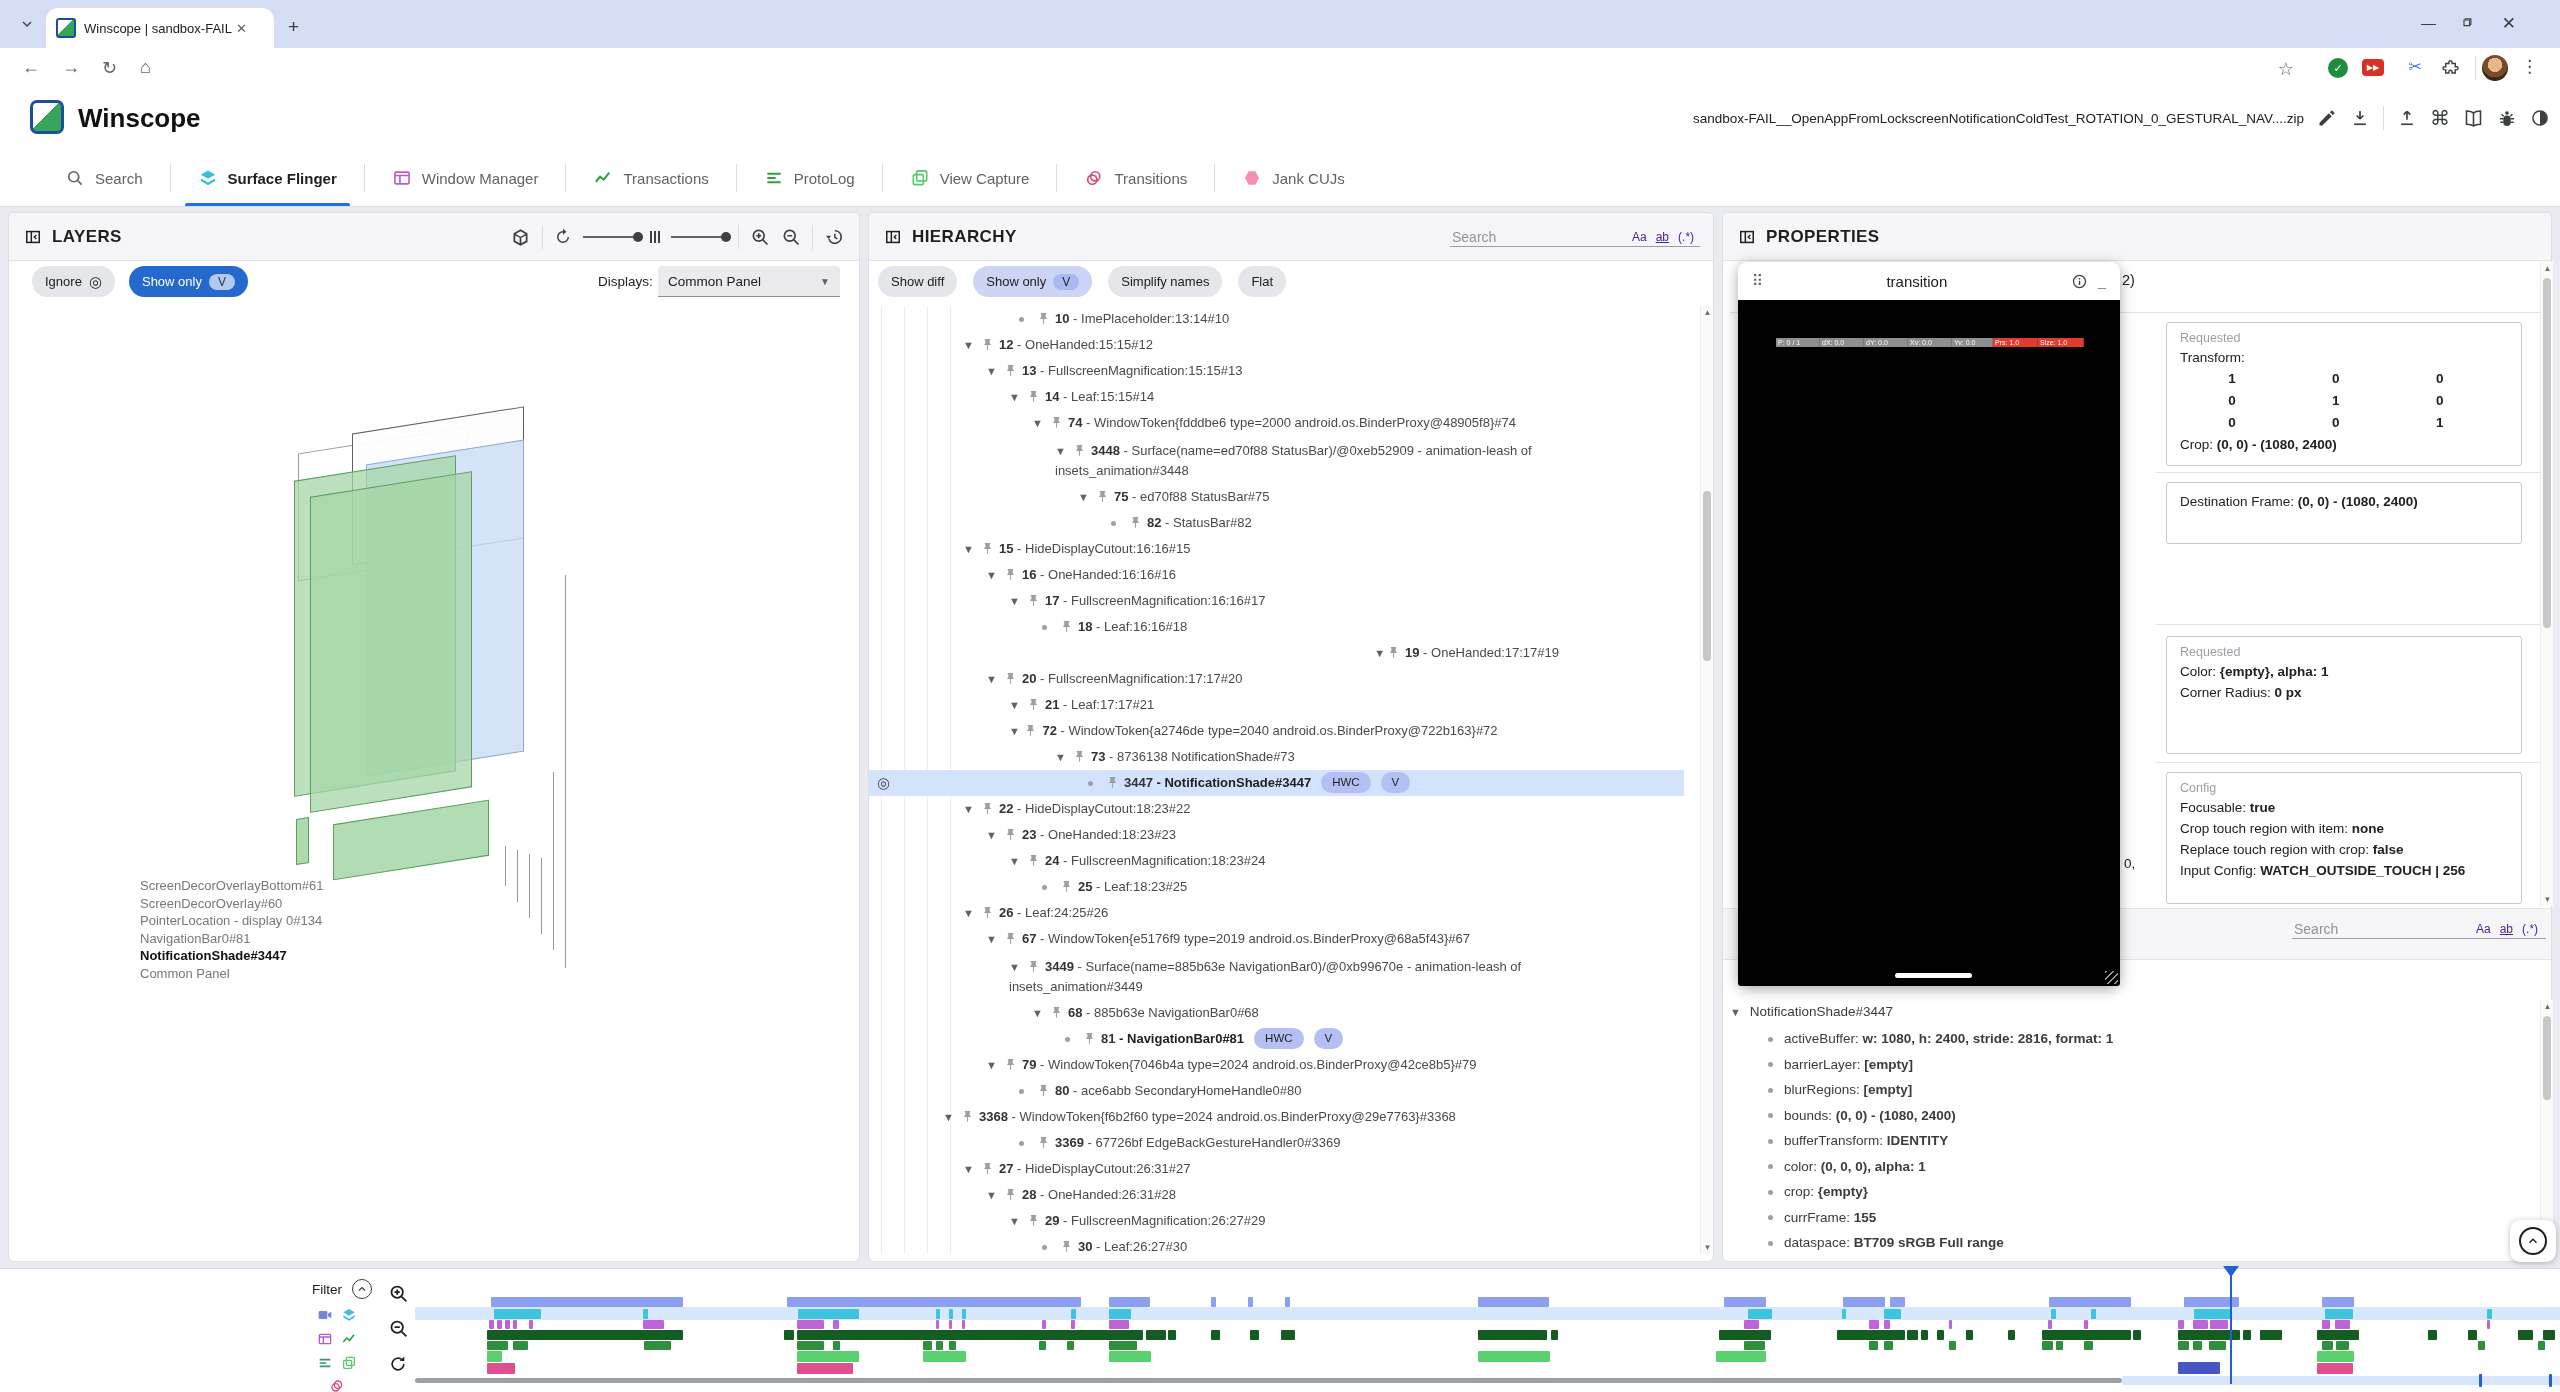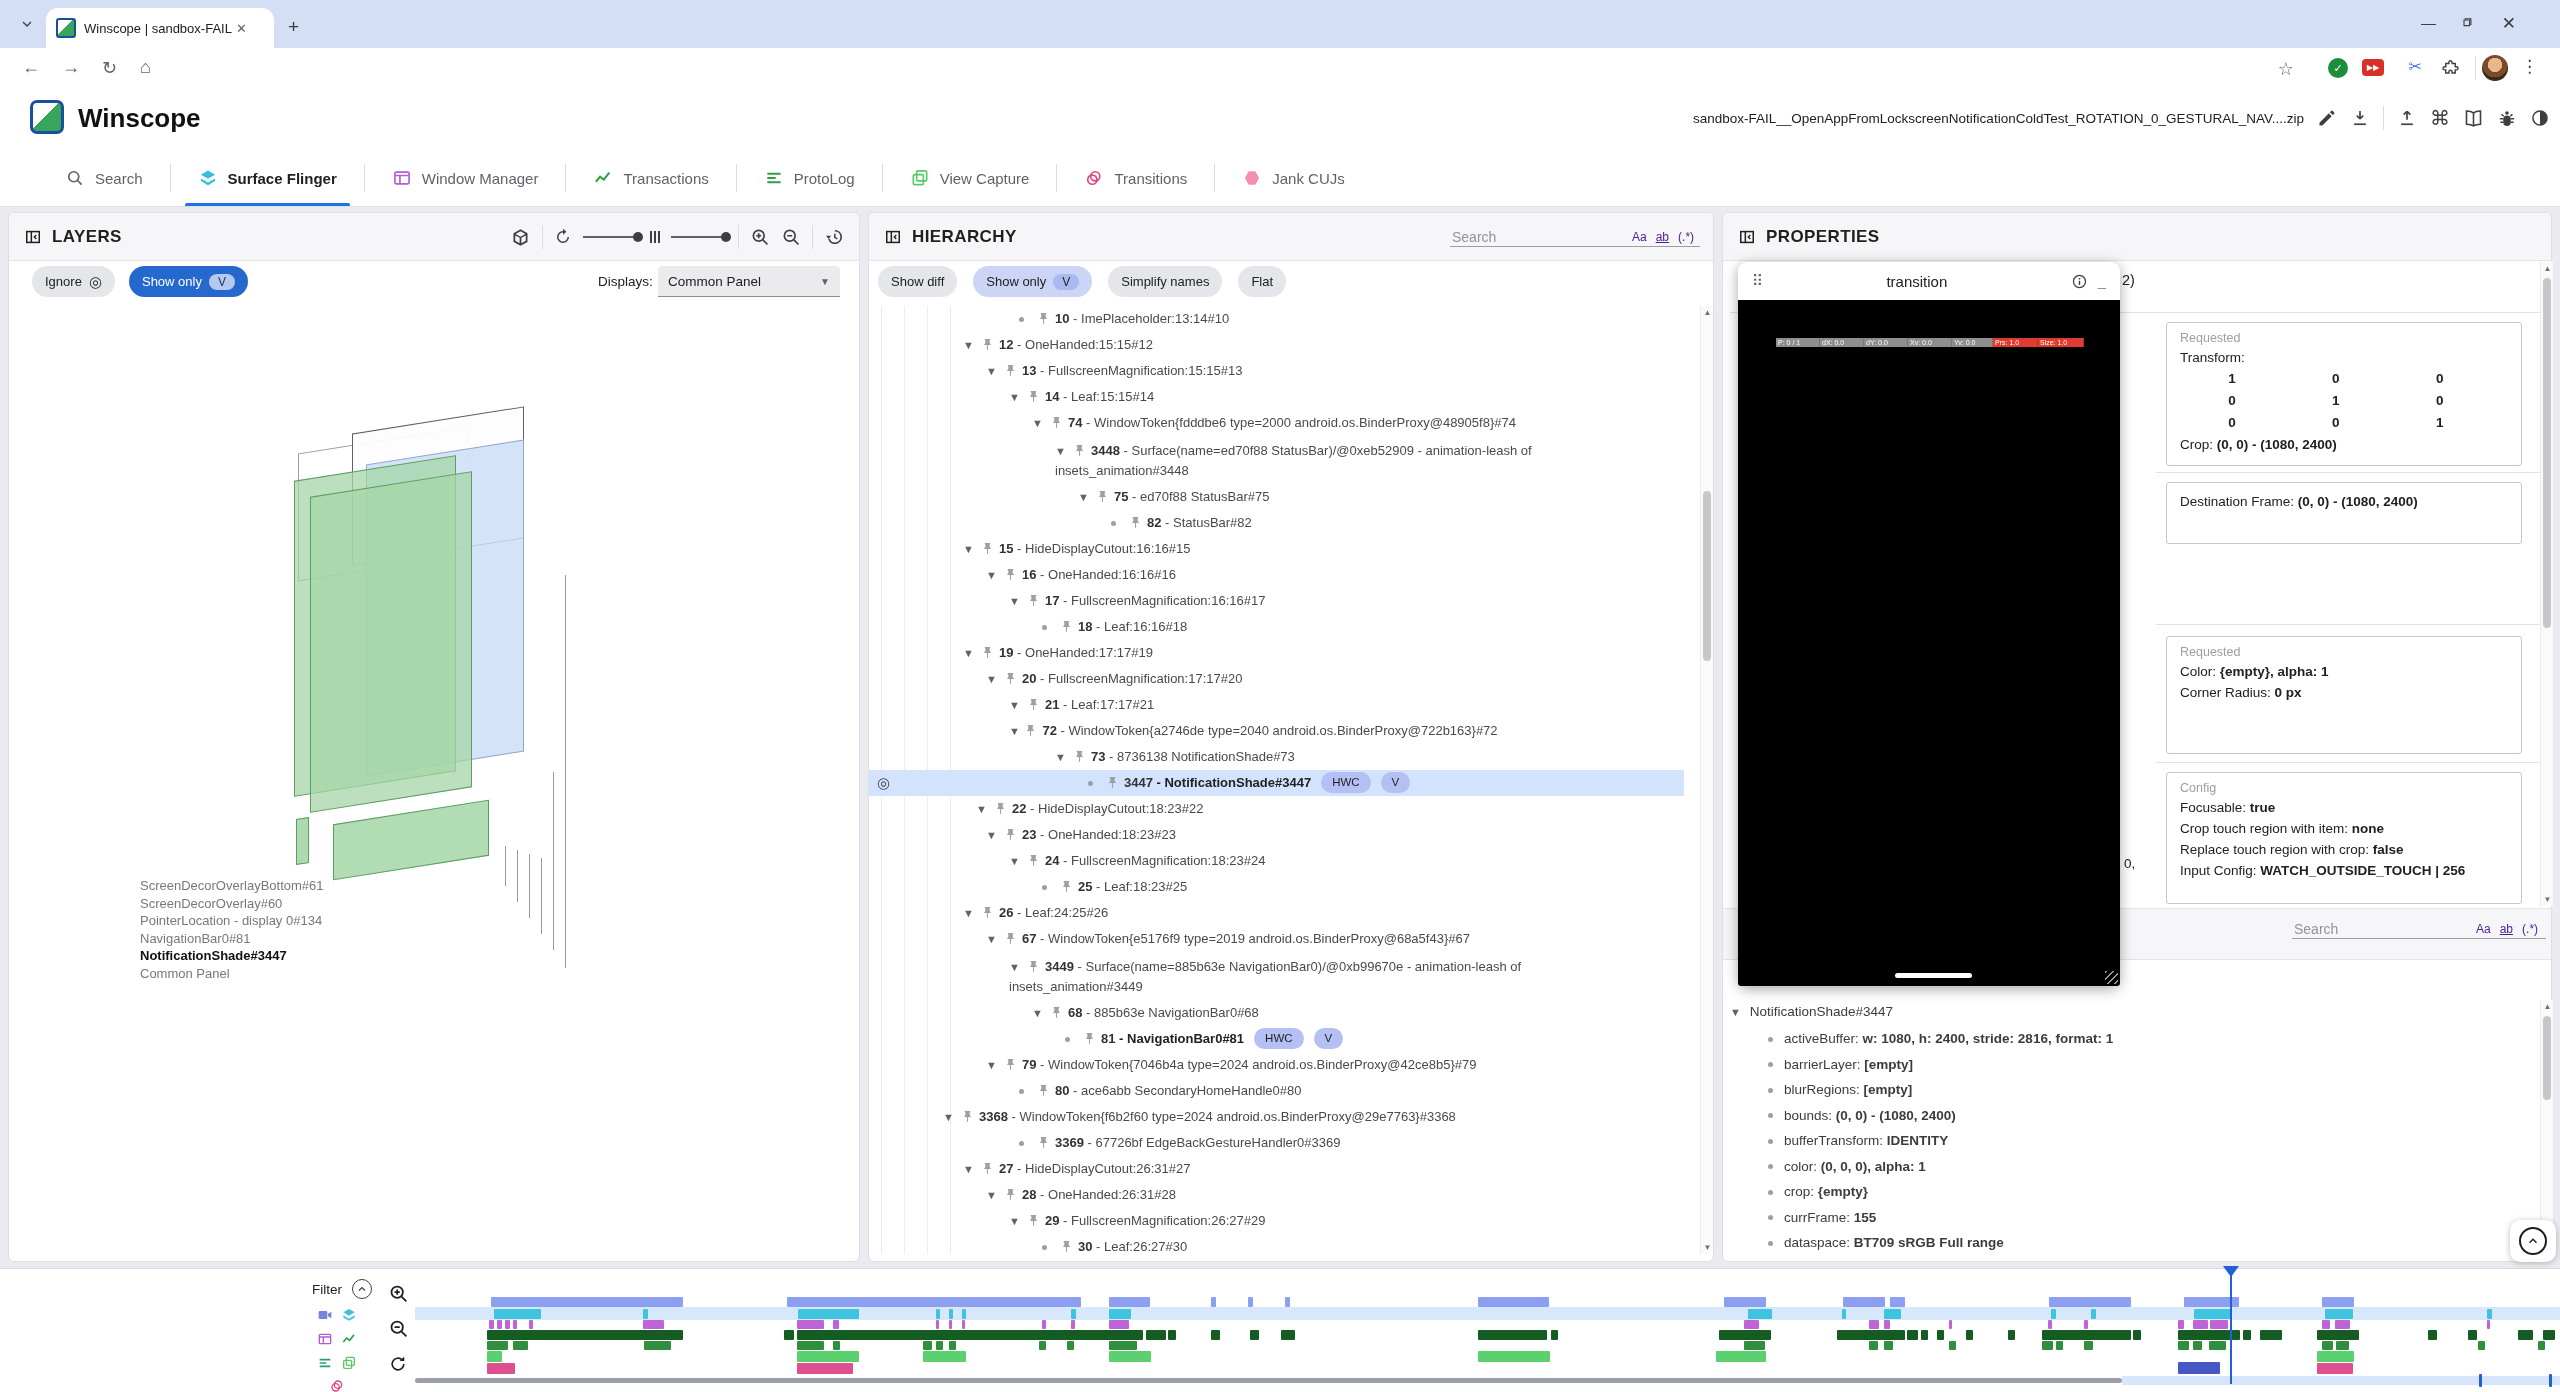--- a/index.html
+++ b/index.html
@@ -443,39 +443,39 @@
         </svg></span><b>15</b> - HideDisplayCutout:16:16#15</div>
     <div class="hrow" style="padding-left: 117px;"><span class="tg">▼</span><span class="pin"><svg width="13" height="13" viewBox="0 0 24 24">
           <path d="M16 9V4h1V2H7v2h1v5l-2 2.5V13h5v8l1 1 1-1v-8h5v-1.5L16 9z" fill="#9aa0a6"></path>
         </svg></span><b>16</b> - OneHanded:16:16#16</div>
     <div class="hrow" style="padding-left: 140px;"><span class="tg">▼</span><span class="pin"><svg width="13" height="13" viewBox="0 0 24 24">
           <path d="M16 9V4h1V2H7v2h1v5l-2 2.5V13h5v8l1 1 1-1v-8h5v-1.5L16 9z" fill="#9aa0a6"></path>
         </svg></span><b>17</b> - FullscreenMagnification:16:16#17</div>
     <div class="hrow" style="padding-left: 173px;"><span class="dot"></span><span class="pin"><svg width="13" height="13" viewBox="0 0 24 24">
           <path d="M16 9V4h1V2H7v2h1v5l-2 2.5V13h5v8l1 1 1-1v-8h5v-1.5L16 9z" fill="#9aa0a6"></path>
         </svg></span><b>18</b> - Leaf:16:16#18</div>
-    <div class="hrow" style="padding-left: 94px;"><span class="tg">▼</span><span class="pin"><svg width="13" height="13" viewBox="0 0 24 24">
+    <div class="hrow" style="padding-left: 94px; text-align: right;"><span class="tg">▼</span><span class="pin"><svg width="13" height="13" viewBox="0 0 24 24">
           <path d="M16 9V4h1V2H7v2h1v5l-2 2.5V13h5v8l1 1 1-1v-8h5v-1.5L16 9z" fill="#9aa0a6"></path>
         </svg></span><b>19</b> - OneHanded:17:17#19</div>
     <div class="hrow" style="padding-left: 117px;"><span class="tg">▼</span><span class="pin"><svg width="13" height="13" viewBox="0 0 24 24">
           <path d="M16 9V4h1V2H7v2h1v5l-2 2.5V13h5v8l1 1 1-1v-8h5v-1.5L16 9z" fill="#9aa0a6"></path>
         </svg></span><b>20</b> - FullscreenMagnification:17:17#20</div>
     <div class="hrow" style="padding-left: 140px;"><span class="tg">▼</span><span class="pin"><svg width="13" height="13" viewBox="0 0 24 24">
           <path d="M16 9V4h1V2H7v2h1v5l-2 2.5V13h5v8l1 1 1-1v-8h5v-1.5L16 9z" fill="#9aa0a6"></path>
         </svg></span><b>21</b> - Leaf:17:17#21</div>
     <div class="hrow" style="padding-left: 76px; text-align: center;"><span class="tg">▼</span><span class="pin"><svg width="13" height="13" viewBox="0 0 24 24">
           <path d="M16 9V4h1V2H7v2h1v5l-2 2.5V13h5v8l1 1 1-1v-8h5v-1.5L16 9z" fill="#9aa0a6"></path>
         </svg></span><b>72</b> - WindowToken{a2746de type=2040 android.os.BinderProxy@722b163}#72</div>
     <div class="hrow" style="padding-left: 186px;"><span class="tg">▼</span><span class="pin"><svg width="13" height="13" viewBox="0 0 24 24">
           <path d="M16 9V4h1V2H7v2h1v5l-2 2.5V13h5v8l1 1 1-1v-8h5v-1.5L16 9z" fill="#9aa0a6"></path>
         </svg></span><b>73</b> - 8736138 NotificationShade#73</div>
     <div class="hrow sel bold" style="padding-left: 219px;"><span class="roweye">◎</span><span class="dot"></span><span class="pin"><svg width="13" height="13" viewBox="0 0 24 24">
           <path d="M16 9V4h1V2H7v2h1v5l-2 2.5V13h5v8l1 1 1-1v-8h5v-1.5L16 9z" fill="#9aa0a6"></path>
         </svg></span><b>3447</b> - NotificationShade#3447<span class="badge">HWC</span><span class="badge">V</span></div>
-    <div class="hrow" style="padding-left: 94px; margin-left: 13px;"><span class="tg">▼</span><span class="pin"><svg width="13" height="13" viewBox="0 0 24 24">
+    <div class="hrow" style="padding-left: 94px;"><span class="tg">▼</span><span class="pin"><svg width="13" height="13" viewBox="0 0 24 24">
           <path d="M16 9V4h1V2H7v2h1v5l-2 2.5V13h5v8l1 1 1-1v-8h5v-1.5L16 9z" fill="#9aa0a6"></path>
         </svg></span><b>22</b> - HideDisplayCutout:18:23#22</div>
     <div class="hrow" style="padding-left: 117px;"><span class="tg">▼</span><span class="pin"><svg width="13" height="13" viewBox="0 0 24 24">
           <path d="M16 9V4h1V2H7v2h1v5l-2 2.5V13h5v8l1 1 1-1v-8h5v-1.5L16 9z" fill="#9aa0a6"></path>
         </svg></span><b>23</b> - OneHanded:18:23#23</div>
     <div class="hrow" style="padding-left: 140px;"><span class="tg">▼</span><span class="pin"><svg width="13" height="13" viewBox="0 0 24 24">
           <path d="M16 9V4h1V2H7v2h1v5l-2 2.5V13h5v8l1 1 1-1v-8h5v-1.5L16 9z" fill="#9aa0a6"></path>
         </svg></span><b>24</b> - FullscreenMagnification:18:23#24</div>
     <div class="hrow" style="padding-left: 173px;"><span class="dot"></span><span class="pin"><svg width="13" height="13" viewBox="0 0 24 24">
           <path d="M16 9V4h1V2H7v2h1v5l-2 2.5V13h5v8l1 1 1-1v-8h5v-1.5L16 9z" fill="#9aa0a6"></path>

